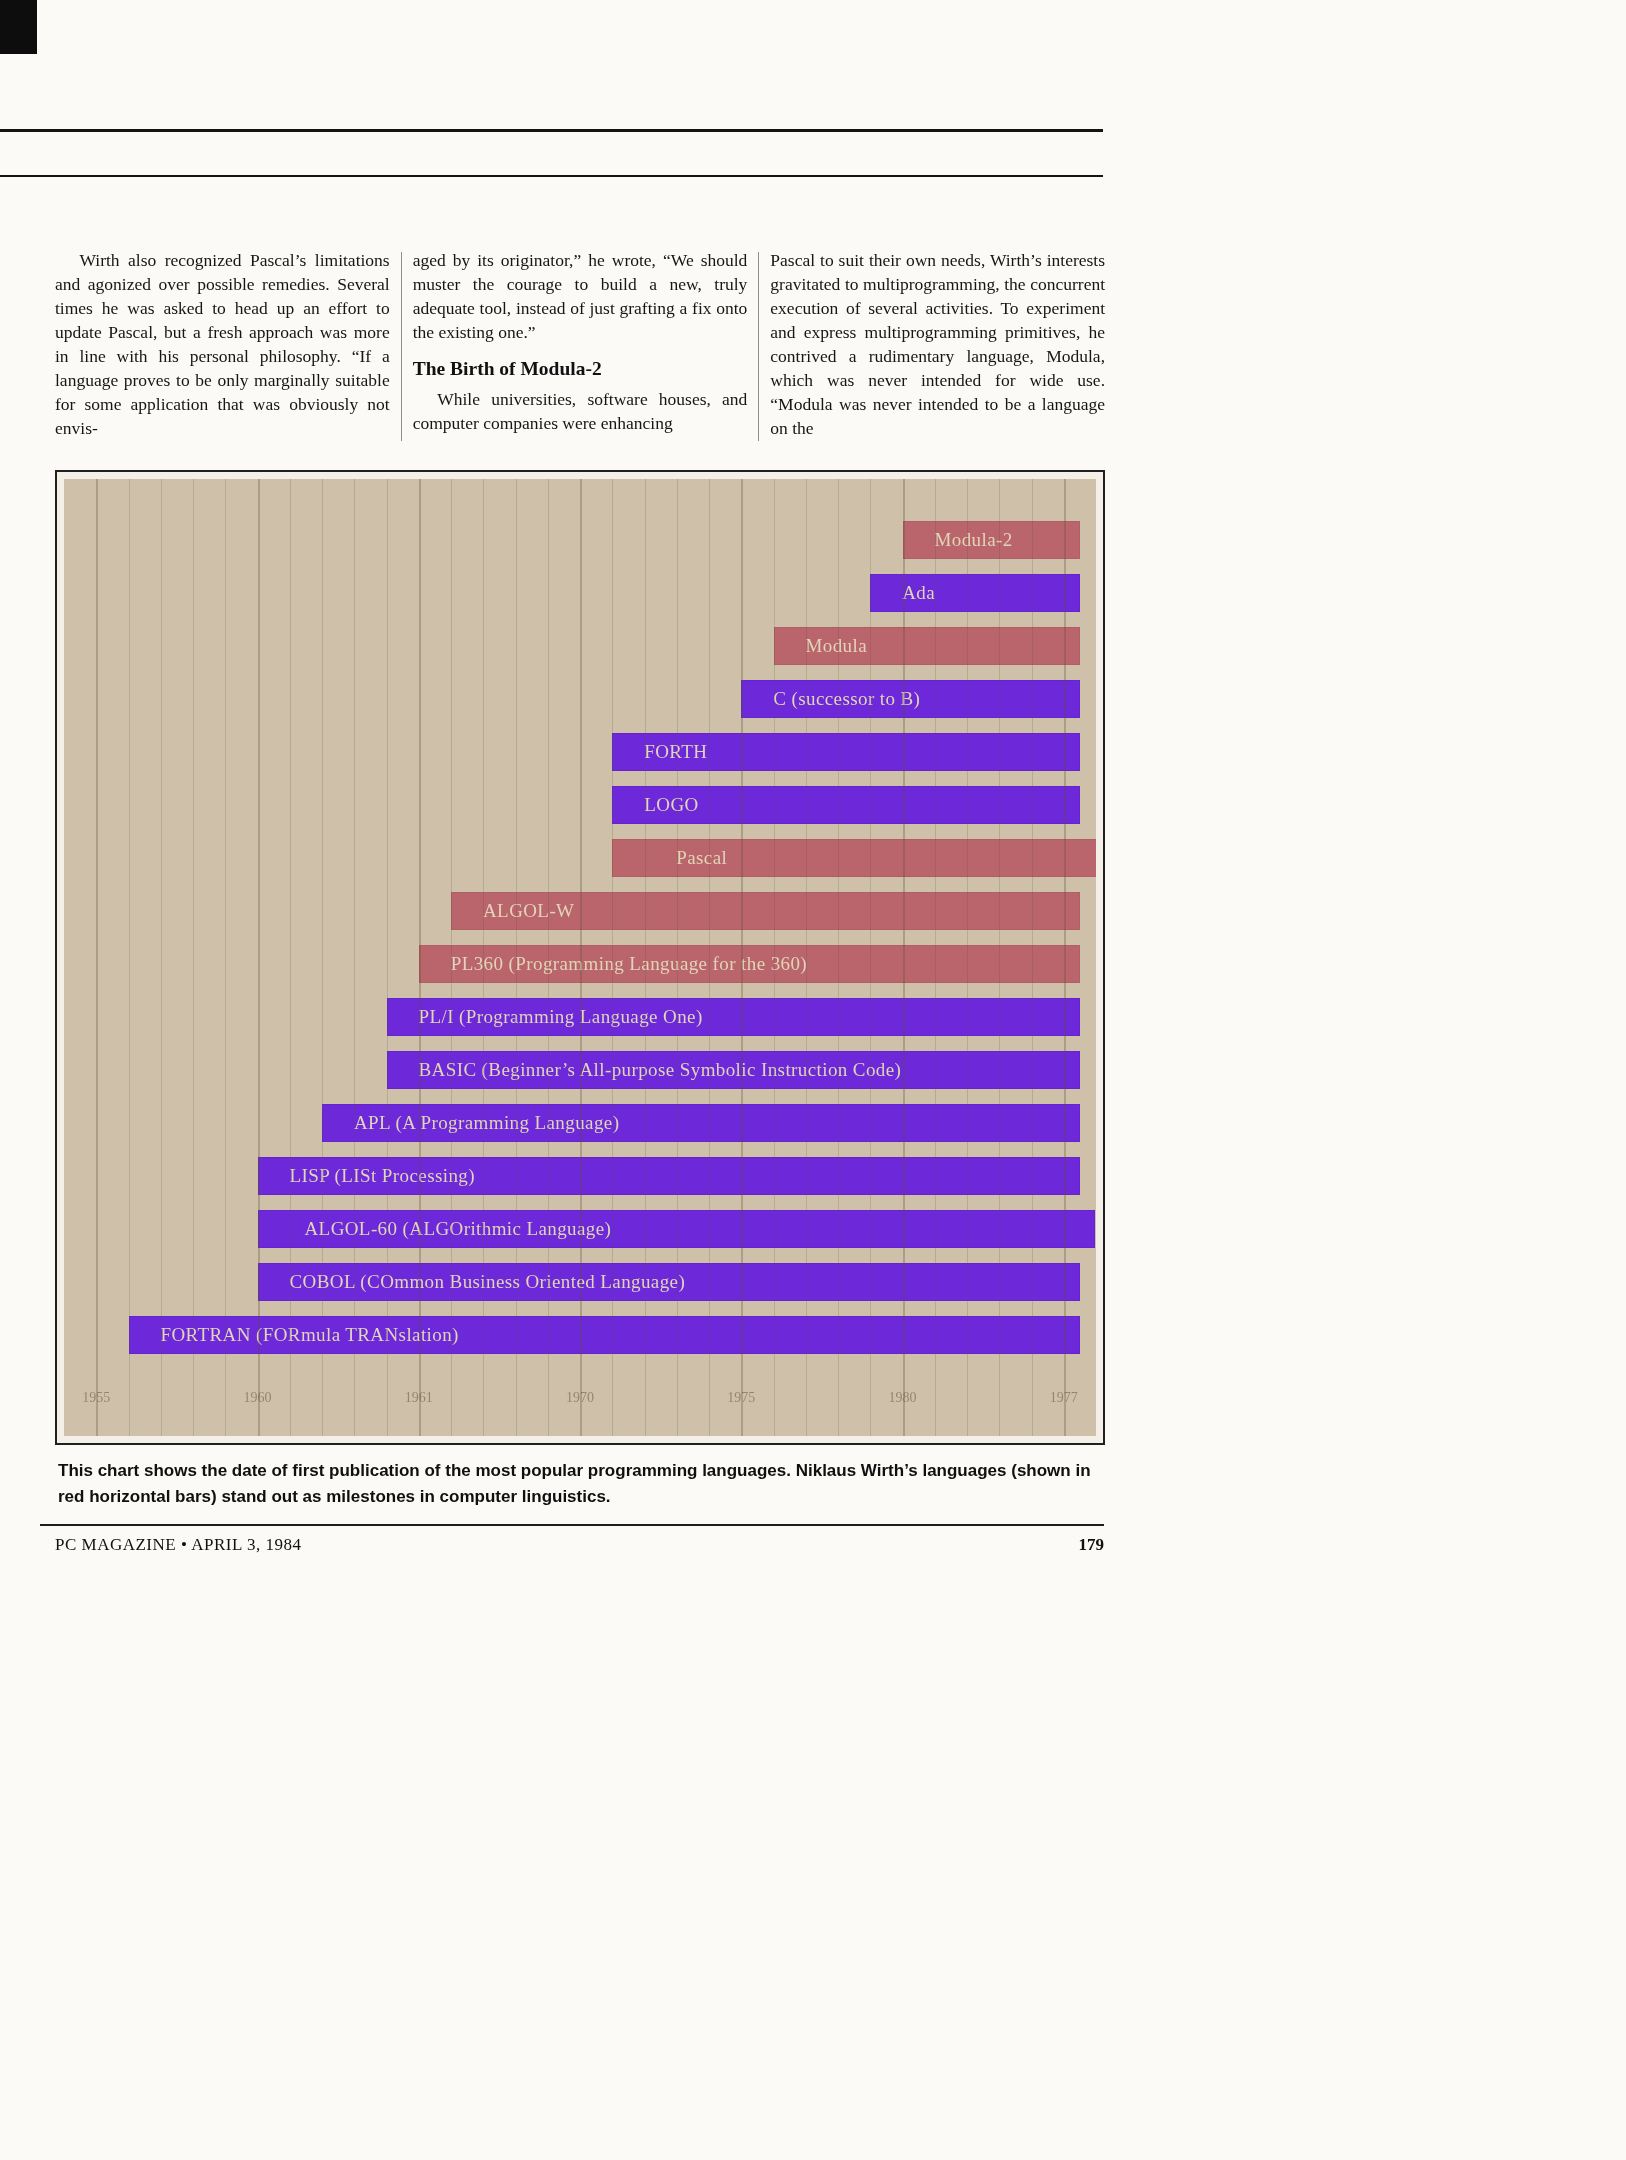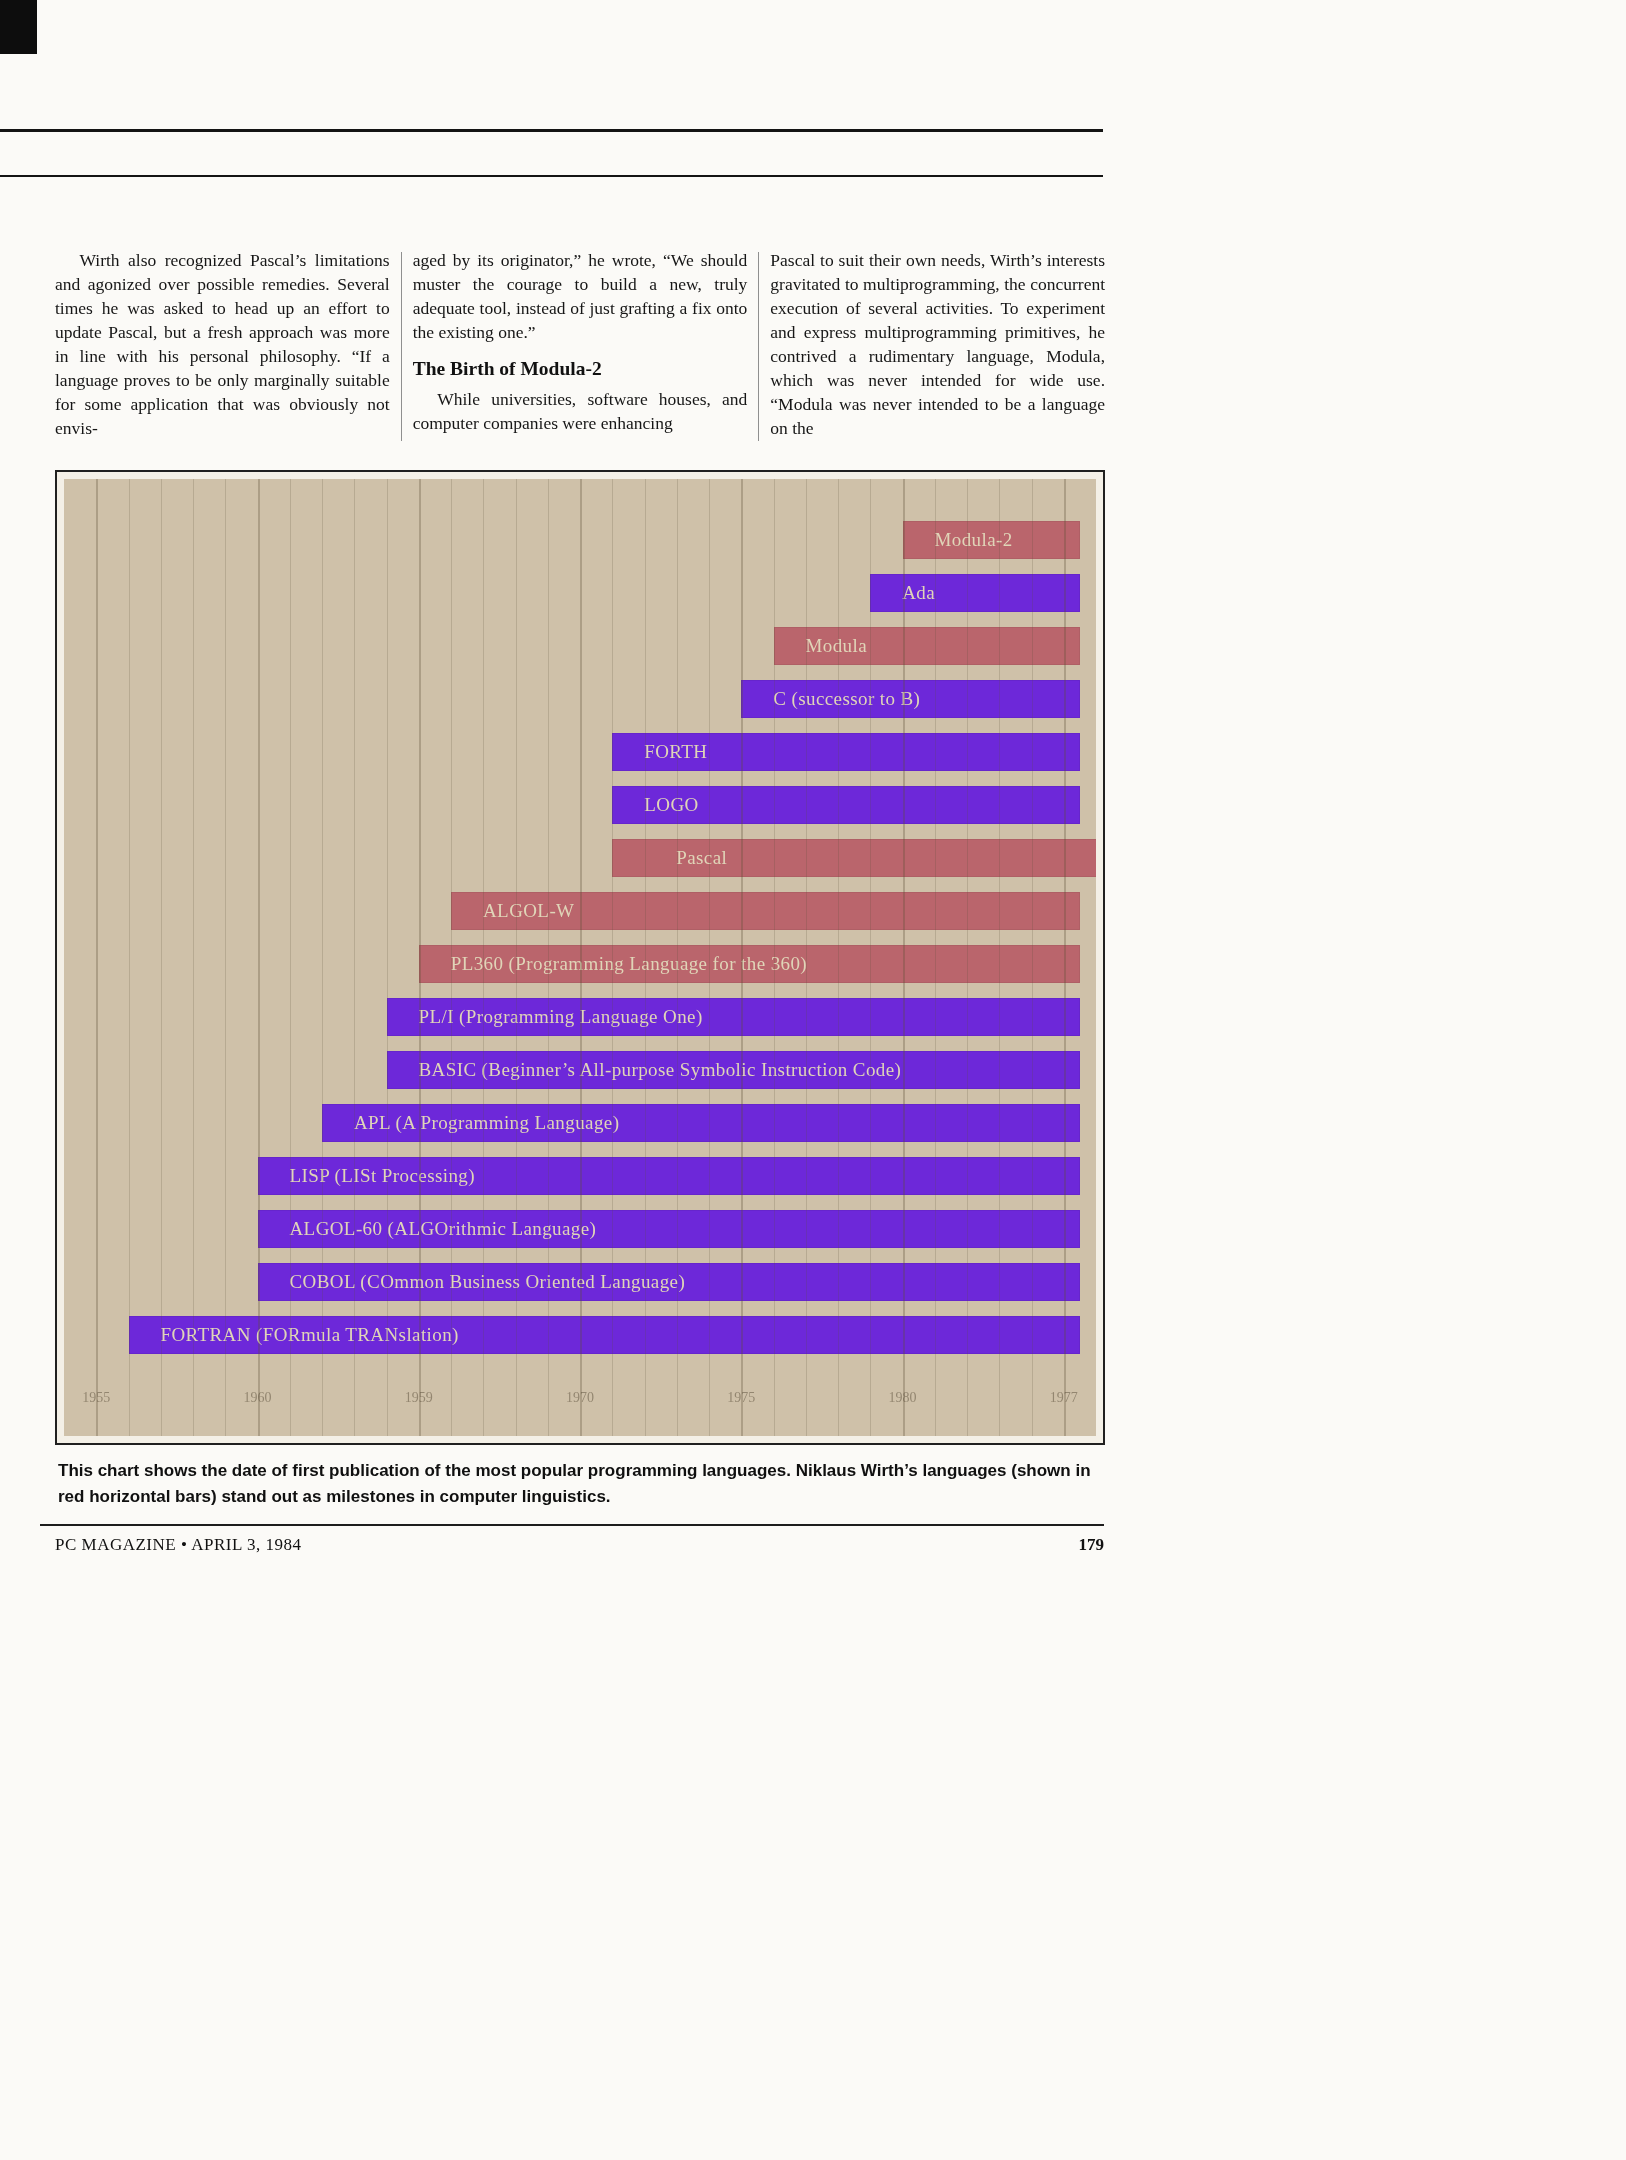--- a/index.html
+++ b/index.html
@@ -167,32 +167,32 @@
         </div>
         <div class="bar other" style="top: 572px; left: 31.25%; width: 67.1875%;">
           <span class="bar-label">BASIC (Beginner’s All-purpose Symbolic Instruction Code)</span>
         </div>
         <div class="bar other" style="top: 625px; left: 25%; width: 73.4375%;">
           <span class="bar-label">APL (A Programming Language)</span>
         </div>
         <div class="bar other" style="top: 678px; left: 18.75%; width: 79.6875%;">
           <span class="bar-label">LISP (LISt Processing)</span>
         </div>
-        <div class="bar other" style="top: 731px; left: 18.75%; width: 79.6875%;">
+        <div class="bar other" style="top: 731px; left: 18.75%; width: 79.6875%; padding-left: 15px;">
           <span class="bar-label">ALGOL-60 (ALGOrithmic Language)</span>
         </div>
         <div class="bar other" style="top: 784px; left: 18.75%; width: 79.6875%;">
           <span class="bar-label">COBOL (COmmon Business Oriented Language)</span>
         </div>
         <div class="bar other" style="top: 837px; left: 6.25%; width: 92.1875%;">
           <span class="bar-label">FORTRAN (FORmula TRANslation)</span>
         </div>
         <div class="tick-label" style="left: 3.125%; margin-top: 44px;">1955</div>
         <div class="tick-label" style="left: 18.75%;">1960</div>
-        <div class="tick-label" style="left: 34.375%;">1959</div>
+        <div class="tick-label" style="left: 34.375%;">1961</div>
         <div class="tick-label" style="left: 50%;">1970</div>
         <div class="tick-label" style="left: 65.625%;">1975</div>
         <div class="tick-label" style="left: 81.25%;">1980</div>
         <div class="tick-label" style="left: 96.875%;">1977</div>
       </div>
   </div>
 
   <div class="caption">This chart shows the date of first publication of the most popular programming languages. Niklaus Wirth’s languages (shown in red horizontal bars) stand out as milestones in computer linguistics.</div>
 
   <div class="footer-rule"></div>

